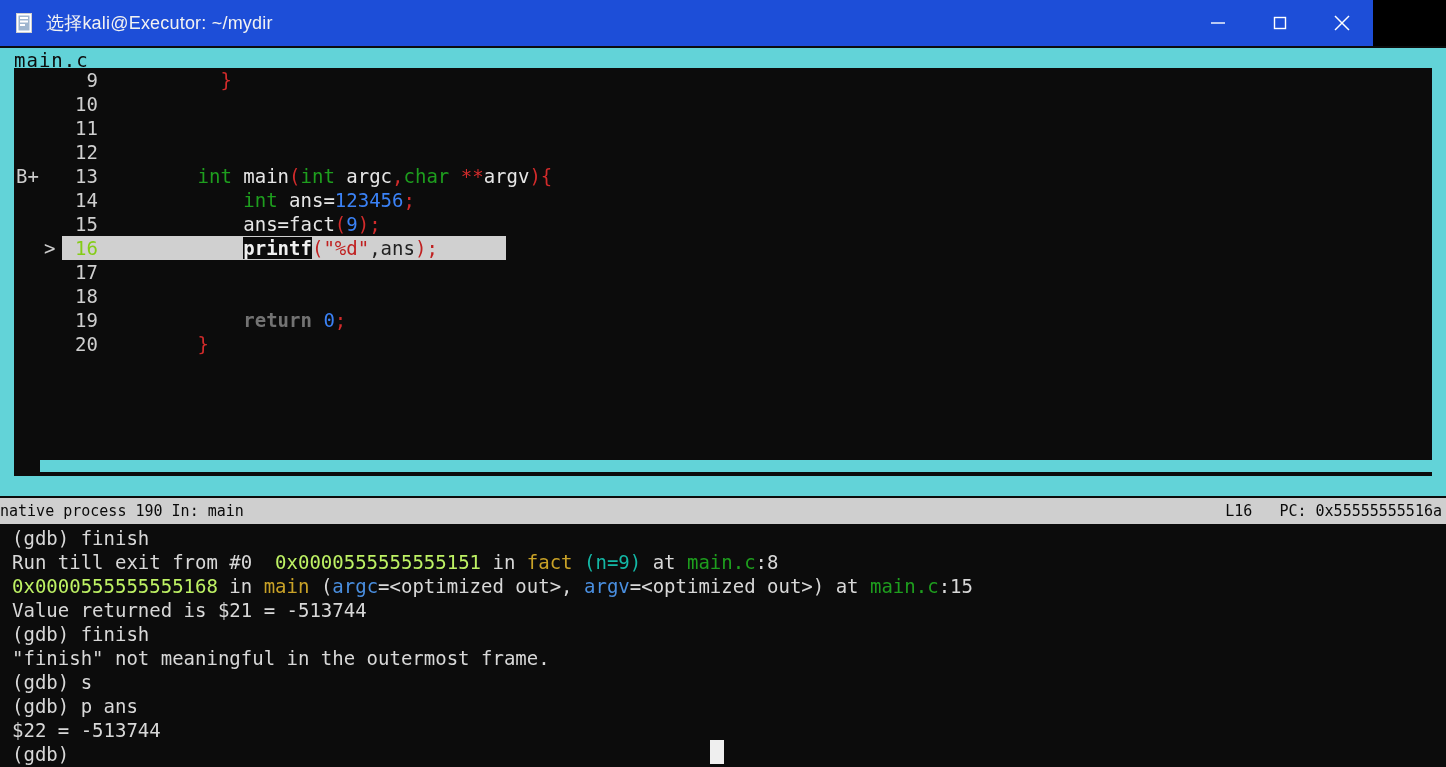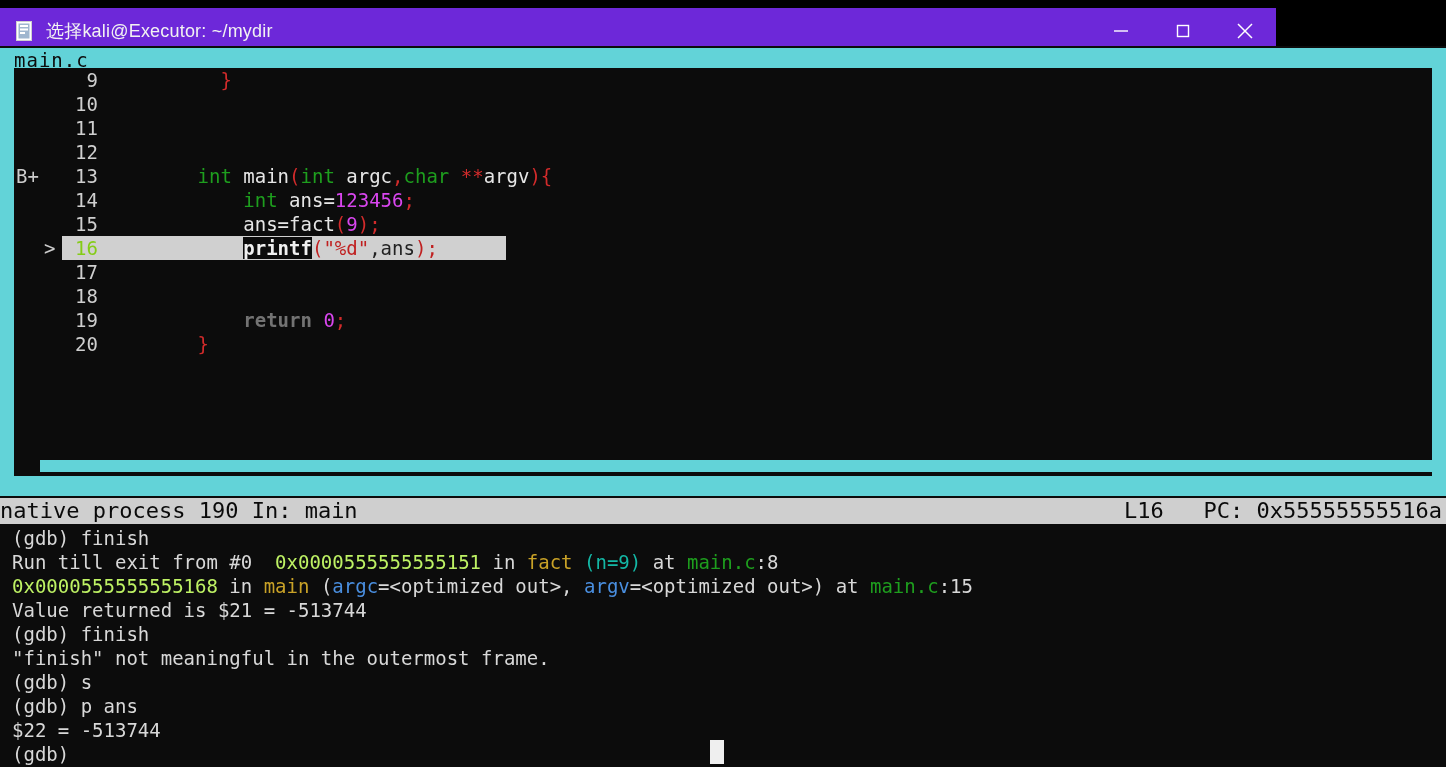--- a/index.html
+++ b/index.html
@@ -10,23 +10,23 @@
   body {
     width: 1446px;
     height: 767px;
     overflow: hidden;
     font-family: "DejaVu Sans Mono", "Liberation Mono", monospace;
   }
 
   
   #titlebar {
     position: absolute;
-    left: 0; top: 8px;
-    width: 1276px; height: 46px;
-    background: #6d28d9;
+    left: 0; top: 0;
+    width: 1373px; height: 46px;
+    background: #1d4ed8;
     display: flex;
     align-items: center;
   }
   #title-left {
     display: flex;
     align-items: center;
     padding-left: 14px;
     flex: 1 1 auto;
     min-width: 0;
   }
@@ -165,38 +165,38 @@
     left: 48px; top: 0;
     width: 444px; height: 24px;
     background: #d0d0d0;
   }
 
   
   .t-kw      { color: #1e9e1e; }
   .t-kw2     { color: #737373; font-weight: bold; }
   .t-ident   { color: #e6e6e6; }
   .t-punct   { color: #d22b2b; }
-  .t-num     { color: #d946ef; }
+  .t-num     { color: #3b82f6; }
   .t-plain   { color: #d8d8d8; }
   .t-dark    { color: #222222; }
   .t-darkp   { color: #c02020; }
   .inv {
     background: #0c0c0c;
     color: #f0f0f0;
     font-weight: bold;
   }
 
   
   #statusbar {
     position: absolute;
     left: 0; top: 452px;
     width: 1446px; height: 26px;
     background: #cfcfcf;
     color: #0a0a0a;
-    font-size: 22px;
+    font-size: 15px;
     line-height: 26px;
     white-space: pre;
   }
   #status-left {
     position: absolute;
     left: 0; top: 0;
   }
   #status-right {
     position: absolute;
     right: 4px; top: 0;

